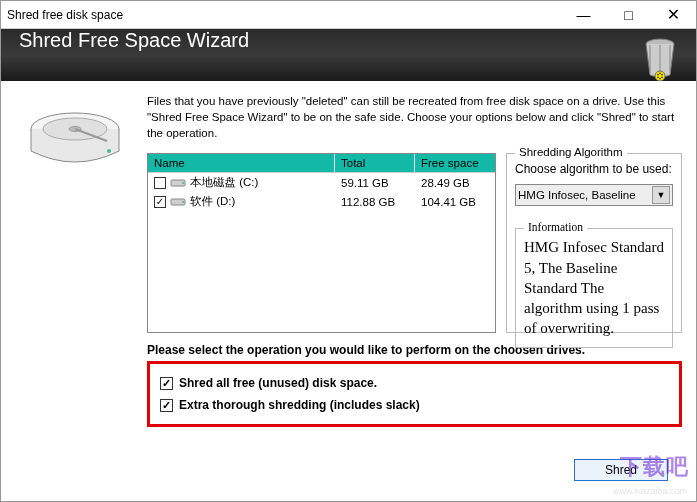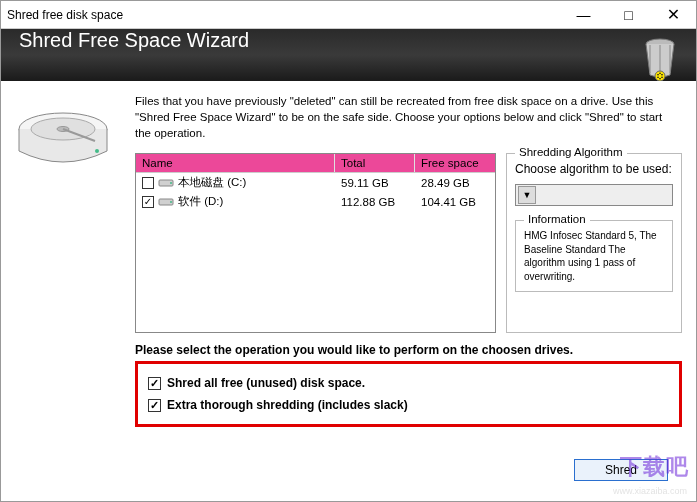--- a/index.html
+++ b/index.html
@@ -9,52 +9,52 @@
   .titlebar-text { padding-left: 6px; font-size: 12px; flex: 1; }
   .titlebar-controls { display: flex; height: 100%; }
   .titlebar-btn { width: 45px; display: flex; align-items: center; justify-content: center; font-size: 14px; }
   .close-btn { font-size: 16px; }
   
   .header-band { height: 52px; background: linear-gradient(to bottom, #2a2a2a, #3a3a3a 50%, #1a1a1a); display: flex; align-items: flex-start; padding: 0 18px; position: relative; }
   .header-title { color: #fff; font-size: 20px; font-weight: normal; }
   .bin-icon { position: absolute; right: 12px; top: 4px; width: 48px; height: 48px; }
   .bin-icon svg { width: 48px; height: 48px; }
   
-  .content { padding: 12px 14px 6px 2px; }
+  .content { padding: 12px 14px 6px 14px; }
   .top-row { display: flex; gap: 12px; }
   .left-col { width: 120px; padding-top: 8px; display: flex; justify-content: center; }
   .hdd-icon { width: 100px; height: 80px; }
   
   .right-col { flex: 1; }
   .intro-text { font-size: 11.5px; line-height: 1.4; margin-bottom: 12px; padding-right: 6px; }
   
   .mid-row { display: flex; gap: 10px; }
   
   .drive-table { border: 1px solid #888; flex: 1; height: 180px; }
   .drive-header { display: flex; border-bottom: 1px solid #ccc; background: #fff; }
-  .drive-header > div { padding: 3px 6px; font-size: 11.5px; border-right: 1px solid #e0e0e0; background: #ec4899; }
+  .drive-header > div { padding: 3px 6px; font-size: 11.5px; border-right: 1px solid #e0e0e0; background: #14b8a6; }
   .col-name { flex: 1; }
   .col-total { width: 80px; }
   .col-free { width: 80px; border-right: none !important; }
   .drive-body { }
   .drive-row { display: flex; align-items: center; height: 19px; }
   .drive-row > div { padding: 1px 6px; font-size: 11.5px; }
   .drive-row .col-name { display: flex; align-items: center; gap: 4px; }
   .drive-chk { width: 12px; height: 12px; border: 1px solid #333; display: inline-flex; align-items: center; justify-content: center; font-size: 10px; line-height: 1; flex-shrink: 0; }
   .drive-ico { width: 16px; display: inline-flex; align-items: center; justify-content: center; flex-shrink: 0; }
   
   .algo-box { width: 176px; border: 1px solid #bbb; padding: 8px 8px; height: 180px; position: relative; }
   .algo-legend { position: absolute; top: -8px; left: 8px; background: #fff; padding: 0 4px; font-size: 11.5px; }
   .algo-label { font-size: 12px; margin-bottom: 8px; }
   .algo-select { width: 100%; border: 1px solid #888; background: #eee; padding: 2px; display: flex; align-items: center; justify-content: space-between; font-size: 11.5px; height: 22px; }
   .algo-select .chev { border: 1px solid #999; width: 18px; height: 18px; display: flex; align-items: center; justify-content: center; background: #ddd; font-size: 9px; }
   
-  .info-box { border: 1px solid #bbb; margin-top: 14px; padding: 8px; position: relative; }
+  .info-box { border: 1px solid #bbb; margin-top: 22px; padding: 8px; position: relative; font-family: Liberation Serif, serif; }
   .info-legend { position: absolute; top: -8px; left: 8px; background: #fff; padding: 0 4px; font-size: 11.5px; }
-  .info-text { font-size: 10px; line-height: 1.35; }
+  .info-text { font-size: 15px; line-height: 1.35; }
   
   .op-section { margin-left: 132px; margin-top: 10px; }
   .op-title { font-size: 12px; font-weight: bold; margin-bottom: 4px; }
   .op-box { border: 3px solid #e00000; padding: 8px 10px; margin-top: 2px; }
   .op-row { display: flex; align-items: center; gap: 6px; font-size: 12px; font-weight: bold; height: 22px; }
   .op-chk { width: 13px; height: 13px; border: 1px solid #333; display: inline-flex; align-items: center; justify-content: center; font-size: 11px; line-height: 1; }
   
   .footer { margin-top: 32px; display: flex; justify-content: flex-end; padding: 0 14px 10px 0; }
   .shred-btn { border: 1px solid #2a6fcf; background: #eaf2fb; padding: 3px 30px; font-size: 12px; outline: 1px dotted transparent; }
   
@@ -140,20 +140,21 @@
                 <div class="col-total">112.88 GB</div>
                 <div class="col-free">104.41 GB</div>
               </div>
             </div>
         </div>
 
         <div class="algo-box">
           <div class="algo-legend">Shredding Algorithm</div>
           <div class="algo-label">Choose algorithm to be used:</div>
           <div class="algo-select">
+            <span>HMG Infosec, Baseline</span>
             <span class="chev">▼</span>
           </div>
           <div class="info-box">
             <div class="info-legend">Information</div>
             <div class="info-text">HMG Infosec Standard 5, The Baseline Standard The algorithm using 1 pass of overwriting.</div>
           </div>
         </div>
       </div>
     </div>
   </div>

